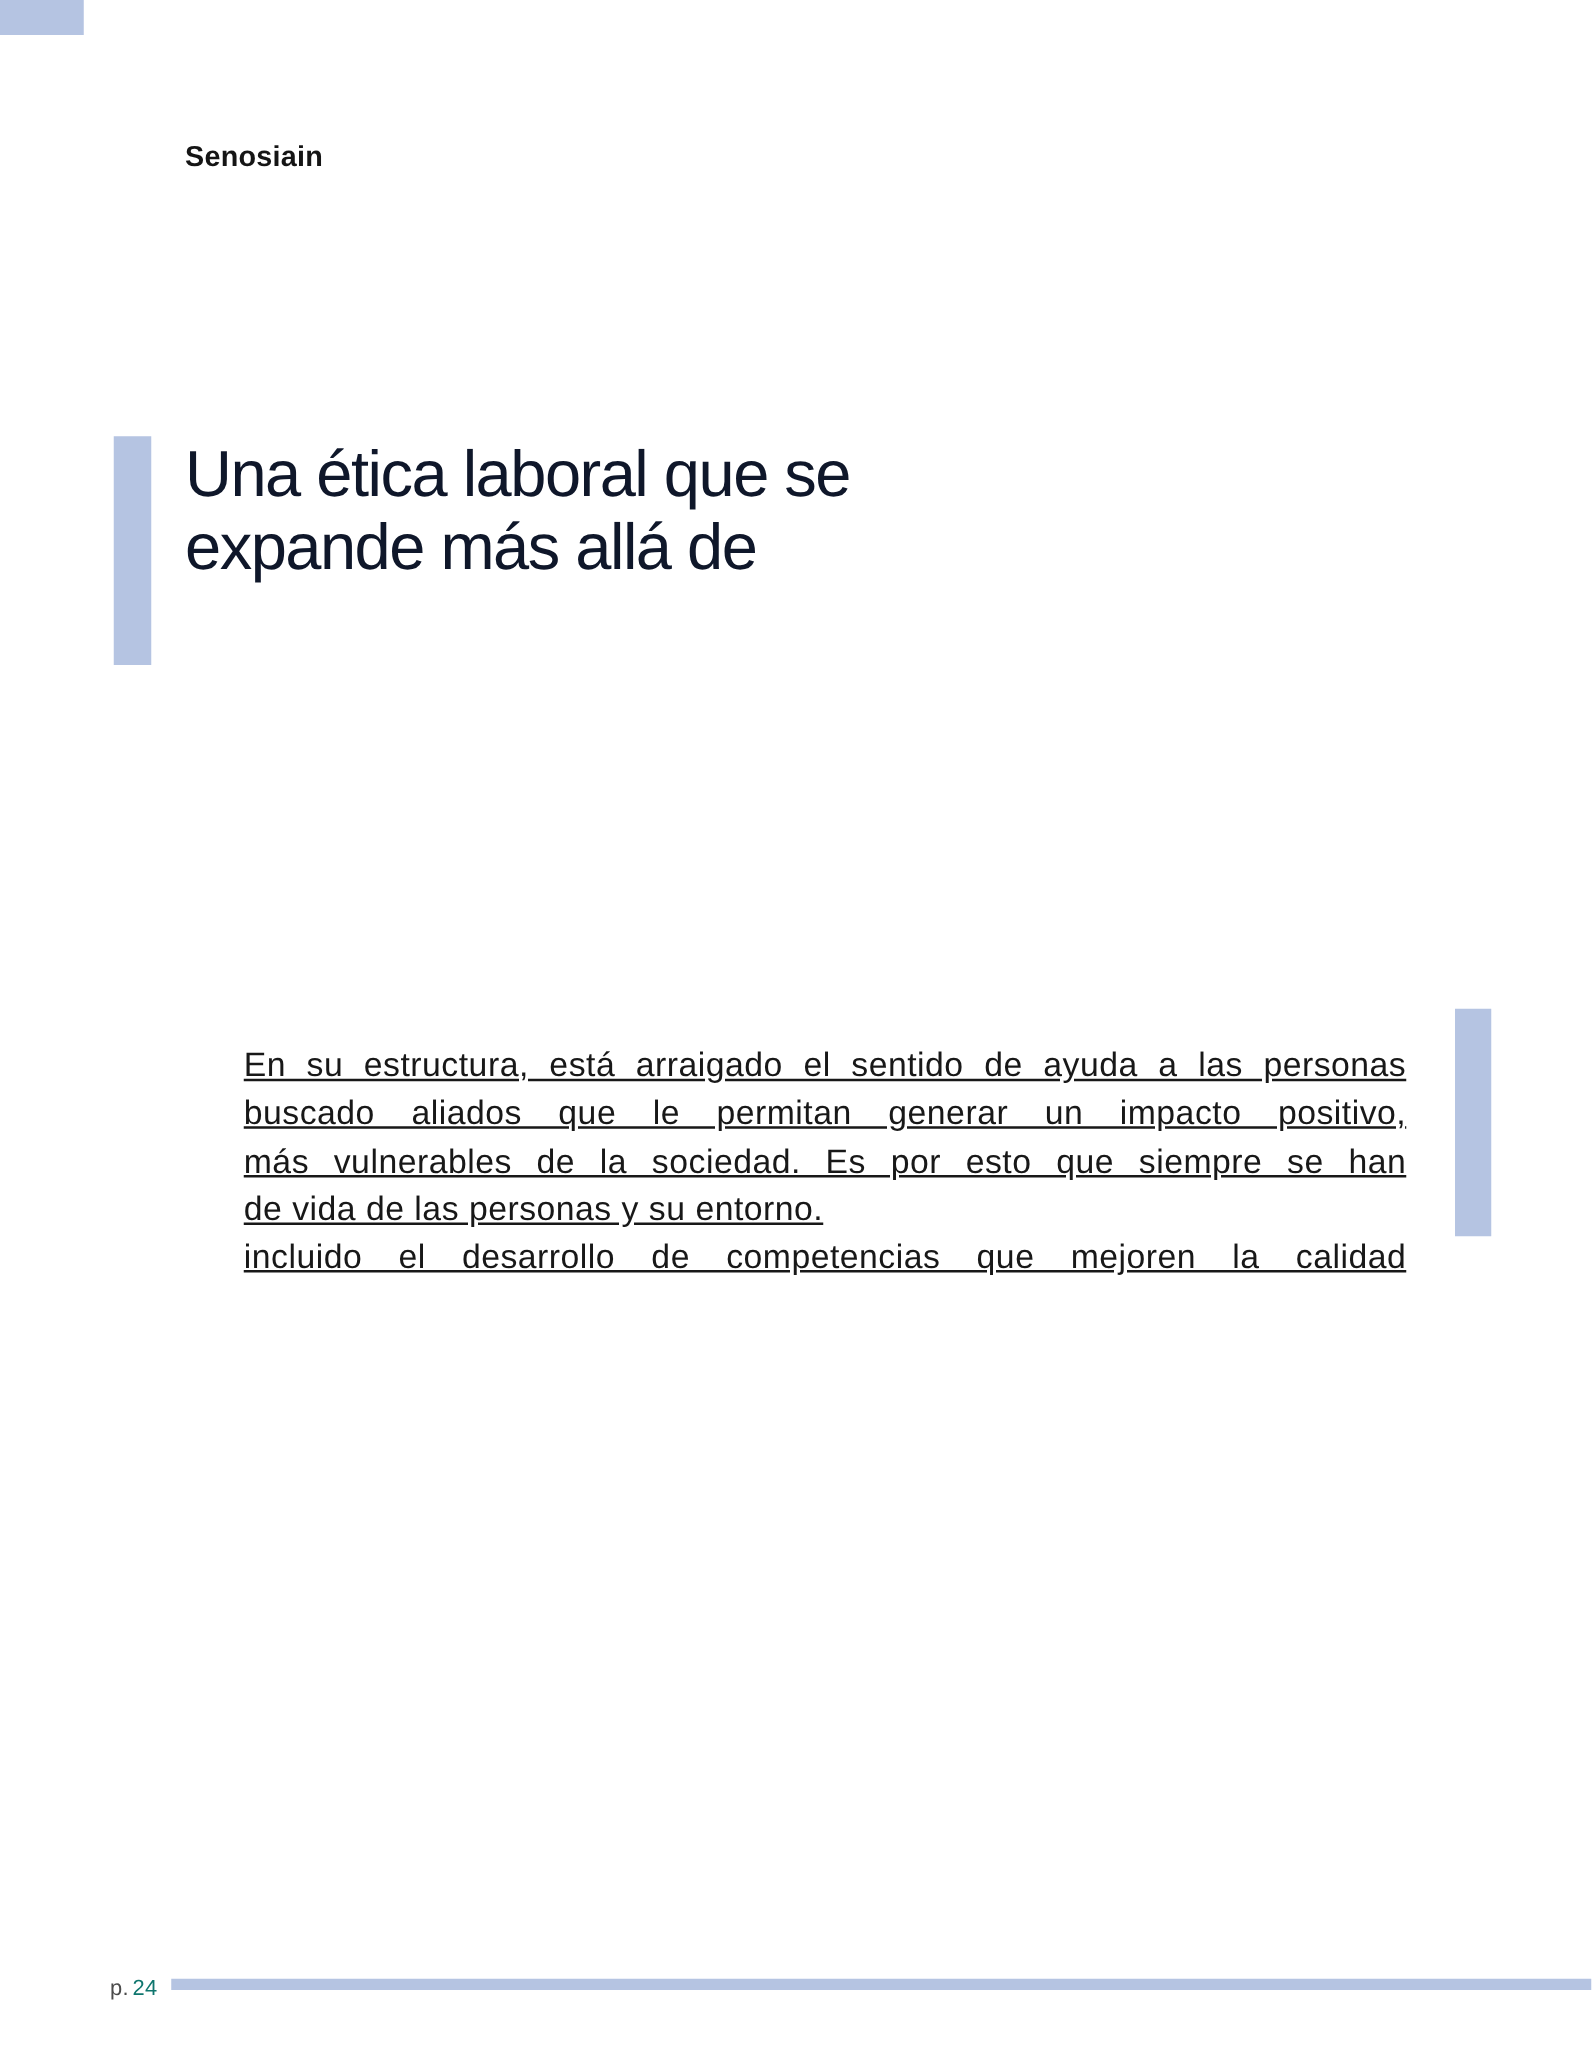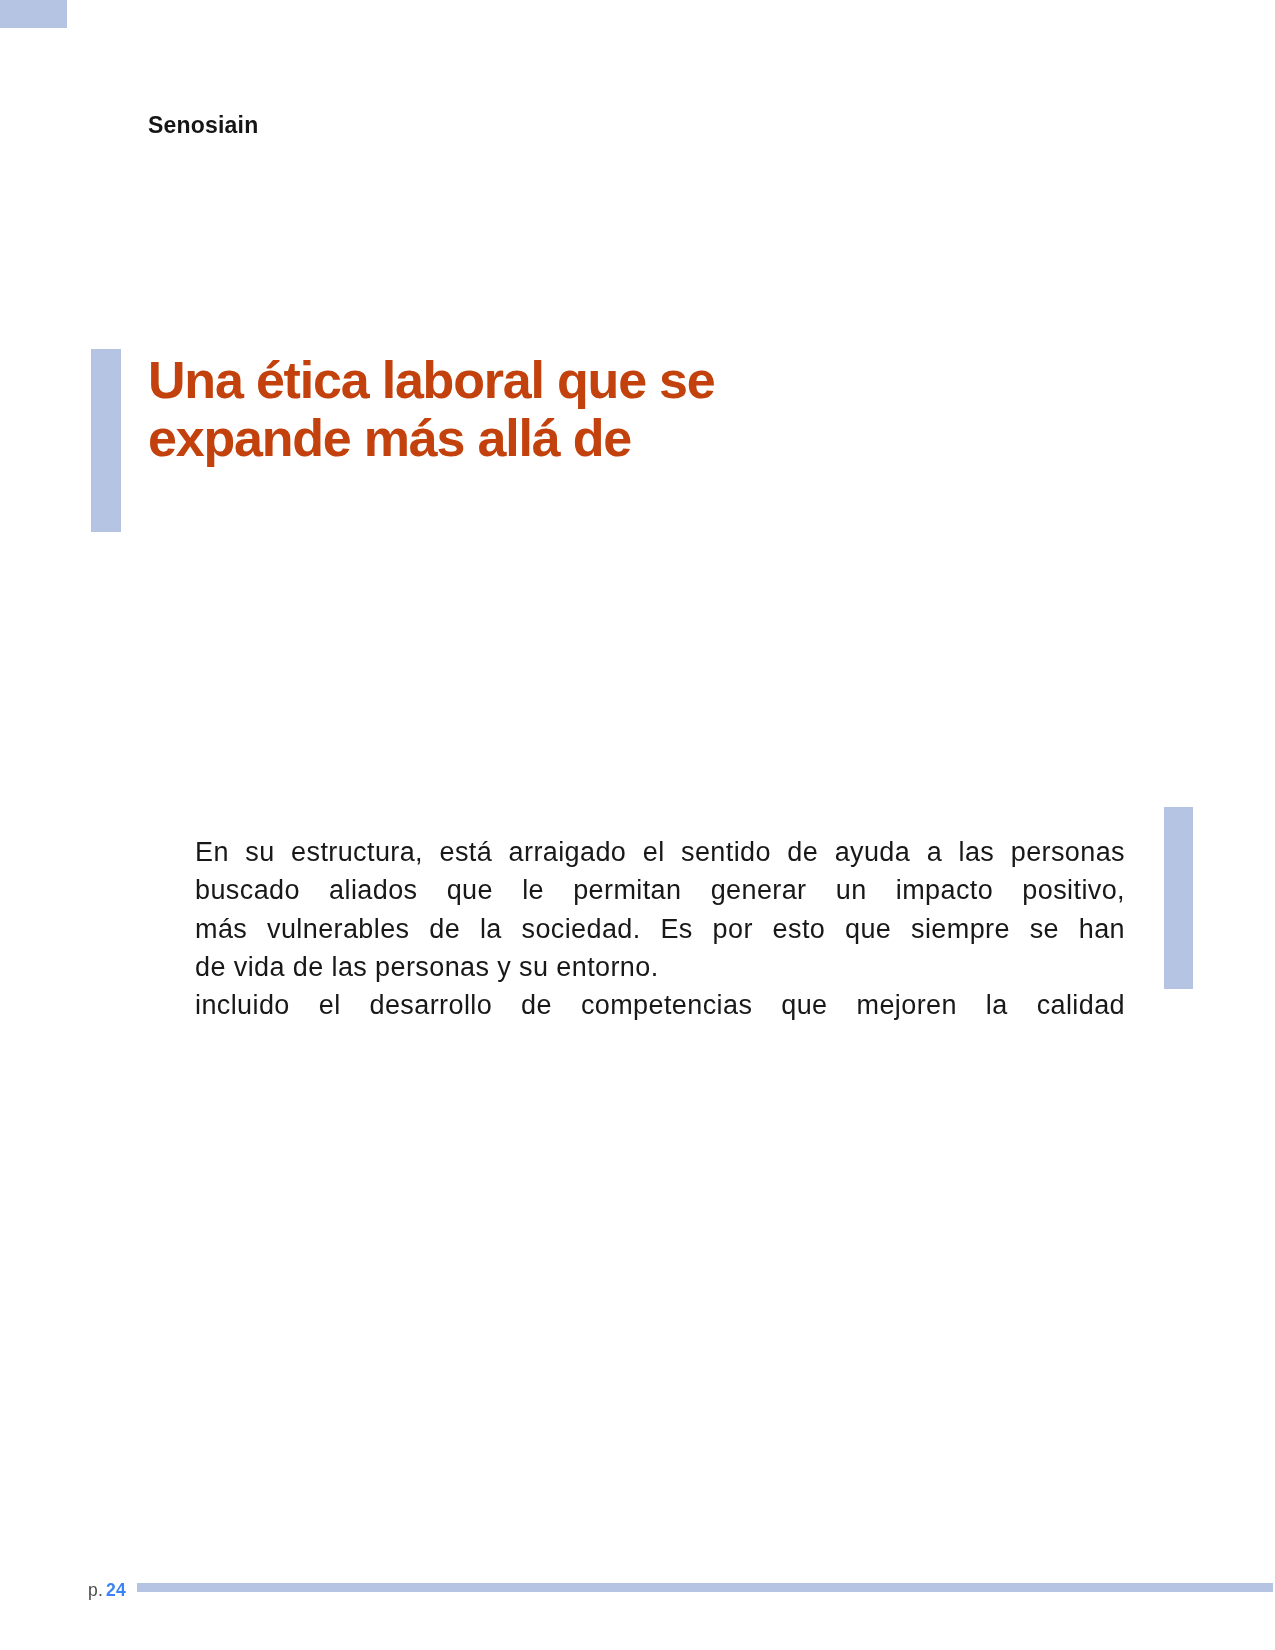--- a/index.html
+++ b/index.html
@@ -23,51 +23,51 @@
     font-size: 23px; font-weight: 700; color: #151515;
     letter-spacing: 0.2px;
   }
 
   .title-bar {
     position: absolute; left: 91px; top: 349px;
     width: 30px; height: 183px;
   }
   .title {
     position: absolute; left: 148px; top: 352px; margin: 0;
-    font-size: 52px; font-weight: 700; line-height: 57.5px;
-    letter-spacing: -1.2px; color: #c2410c;
+    font-size: 52px; font-weight: 400; line-height: 57.5px;
+    letter-spacing: -1.2px; color: #0f172a;
   }
   .title .tline { display: block; }
 
   .lead {
     position: absolute; left: 135px; top: 752px; width: 1020px; margin: 0;
     font-size: 17px; line-height: 24px; letter-spacing: 0.85px;
     color: #1c1c1c;
   }
   .lead-line { display: block; }
   .dropcap { font-size: 39px; line-height: 0; letter-spacing: 0; }
 
   .body-par {
     position: absolute; left: 195px; top: 833px; width: 930px;
     font-size: 27px; line-height: 38.3px; letter-spacing: 0.4px;
     color: #181818;
   }
-  .bline { text-align: justify; }
+  .bline { text-align: justify; text-decoration: underline; }
   .bline.just { text-align-last: justify; }
 
   .right-bar {
     position: absolute; left: 1164px; top: 807px;
     width: 29px; height: 182px;
   }
 
   .page-num {
     position: absolute; left: 88px; top: 1580px;
     font-size: 17.5px; color: #4b4b4b; letter-spacing: 0.2px;
   }
-  .page-num b { color: #3b82f6; font-weight: 700; margin-left: 3px; }
+  .page-num b { color: #0f766e; font-weight: 400; margin-left: 3px; }
 
   .footer-bar {
     position: absolute; left: 137px; top: 1583px;
     width: 1136px; height: 9px;
   }
 </style>
 </head>
 <body>
 
 <div class="page">

